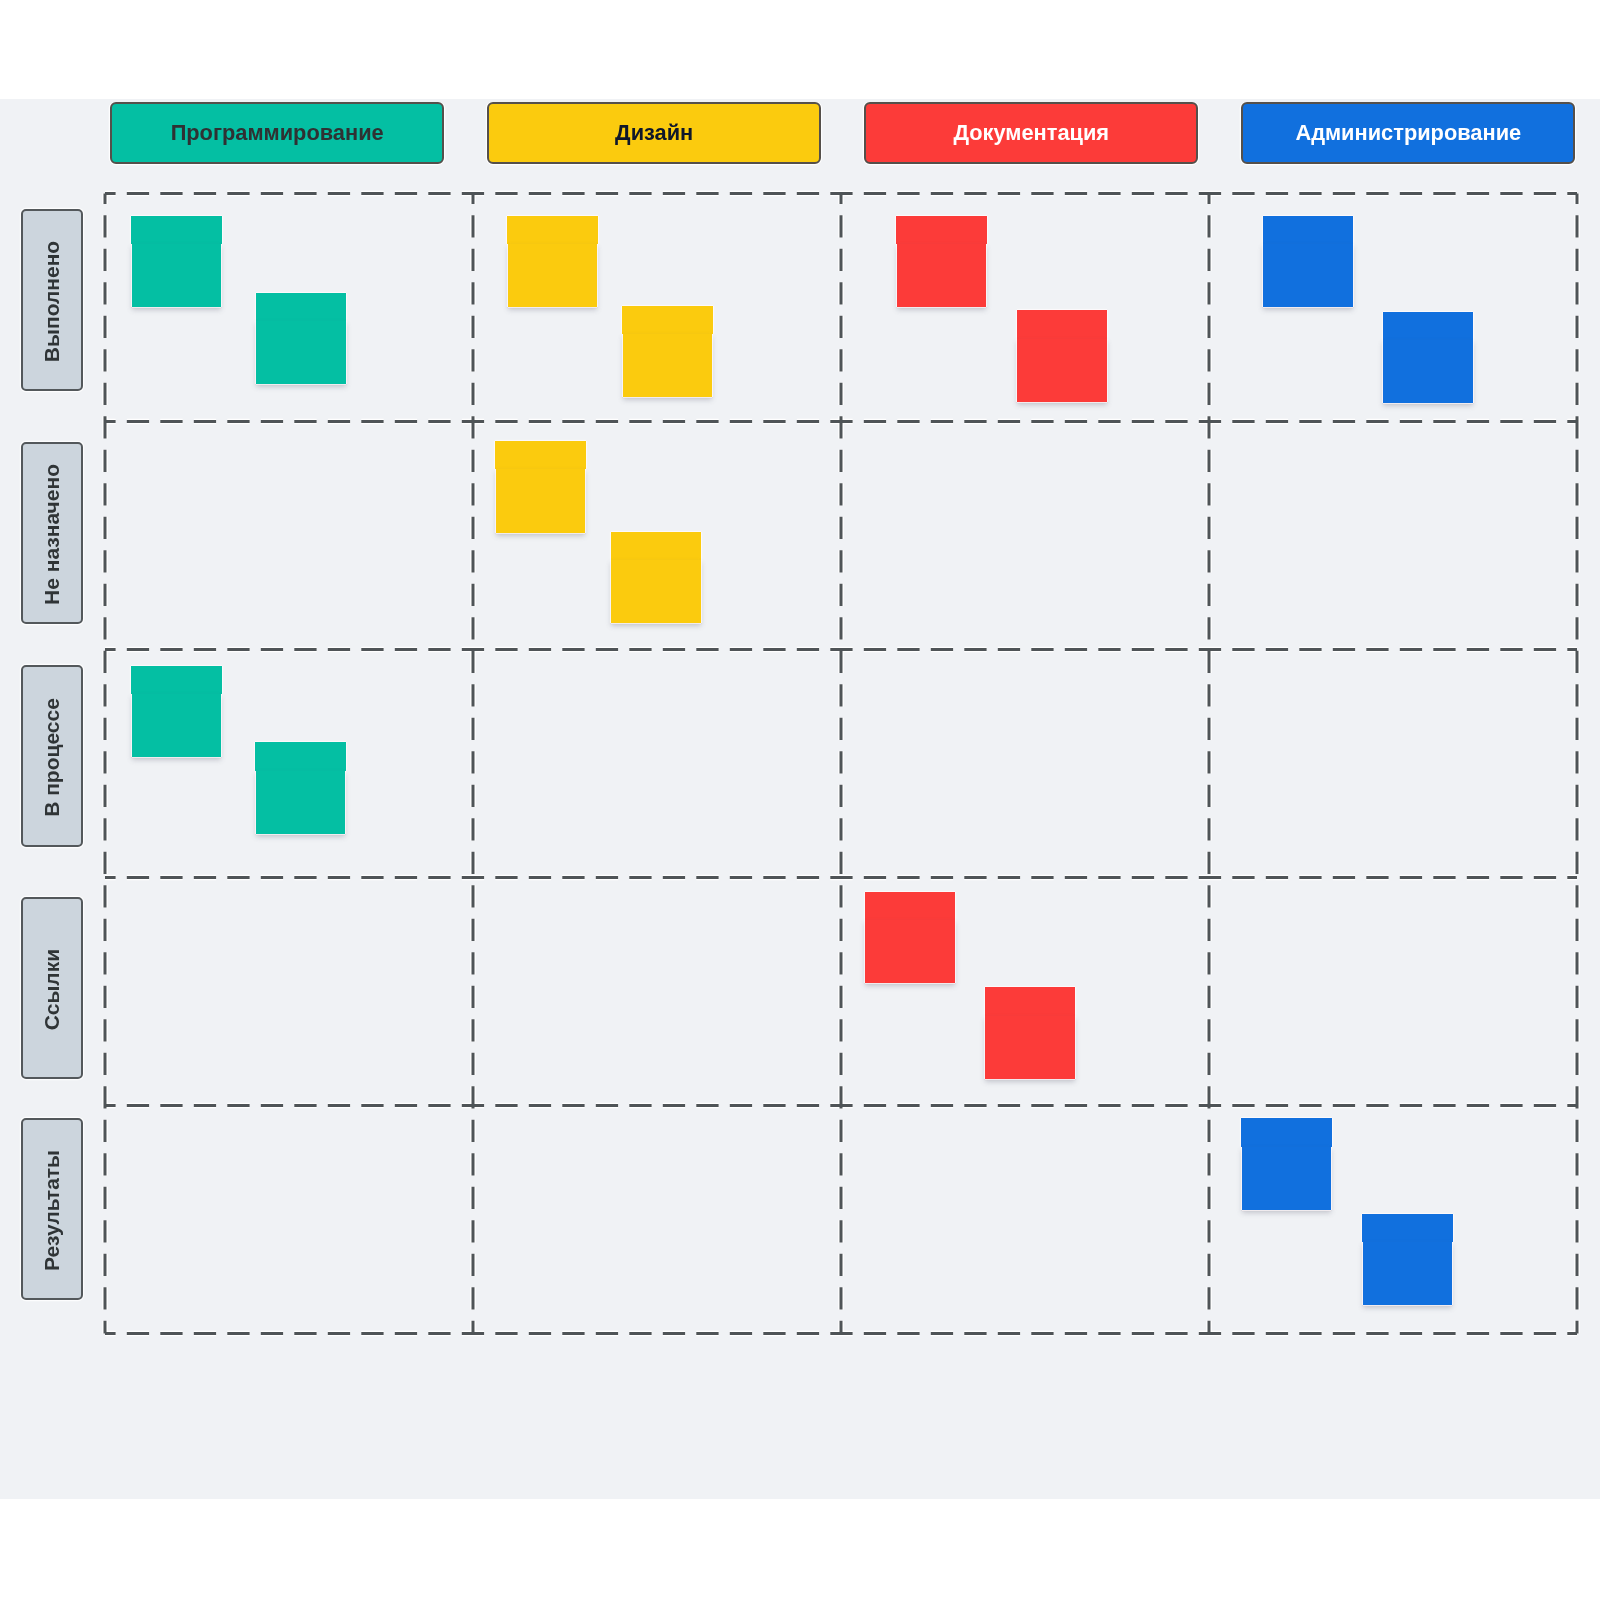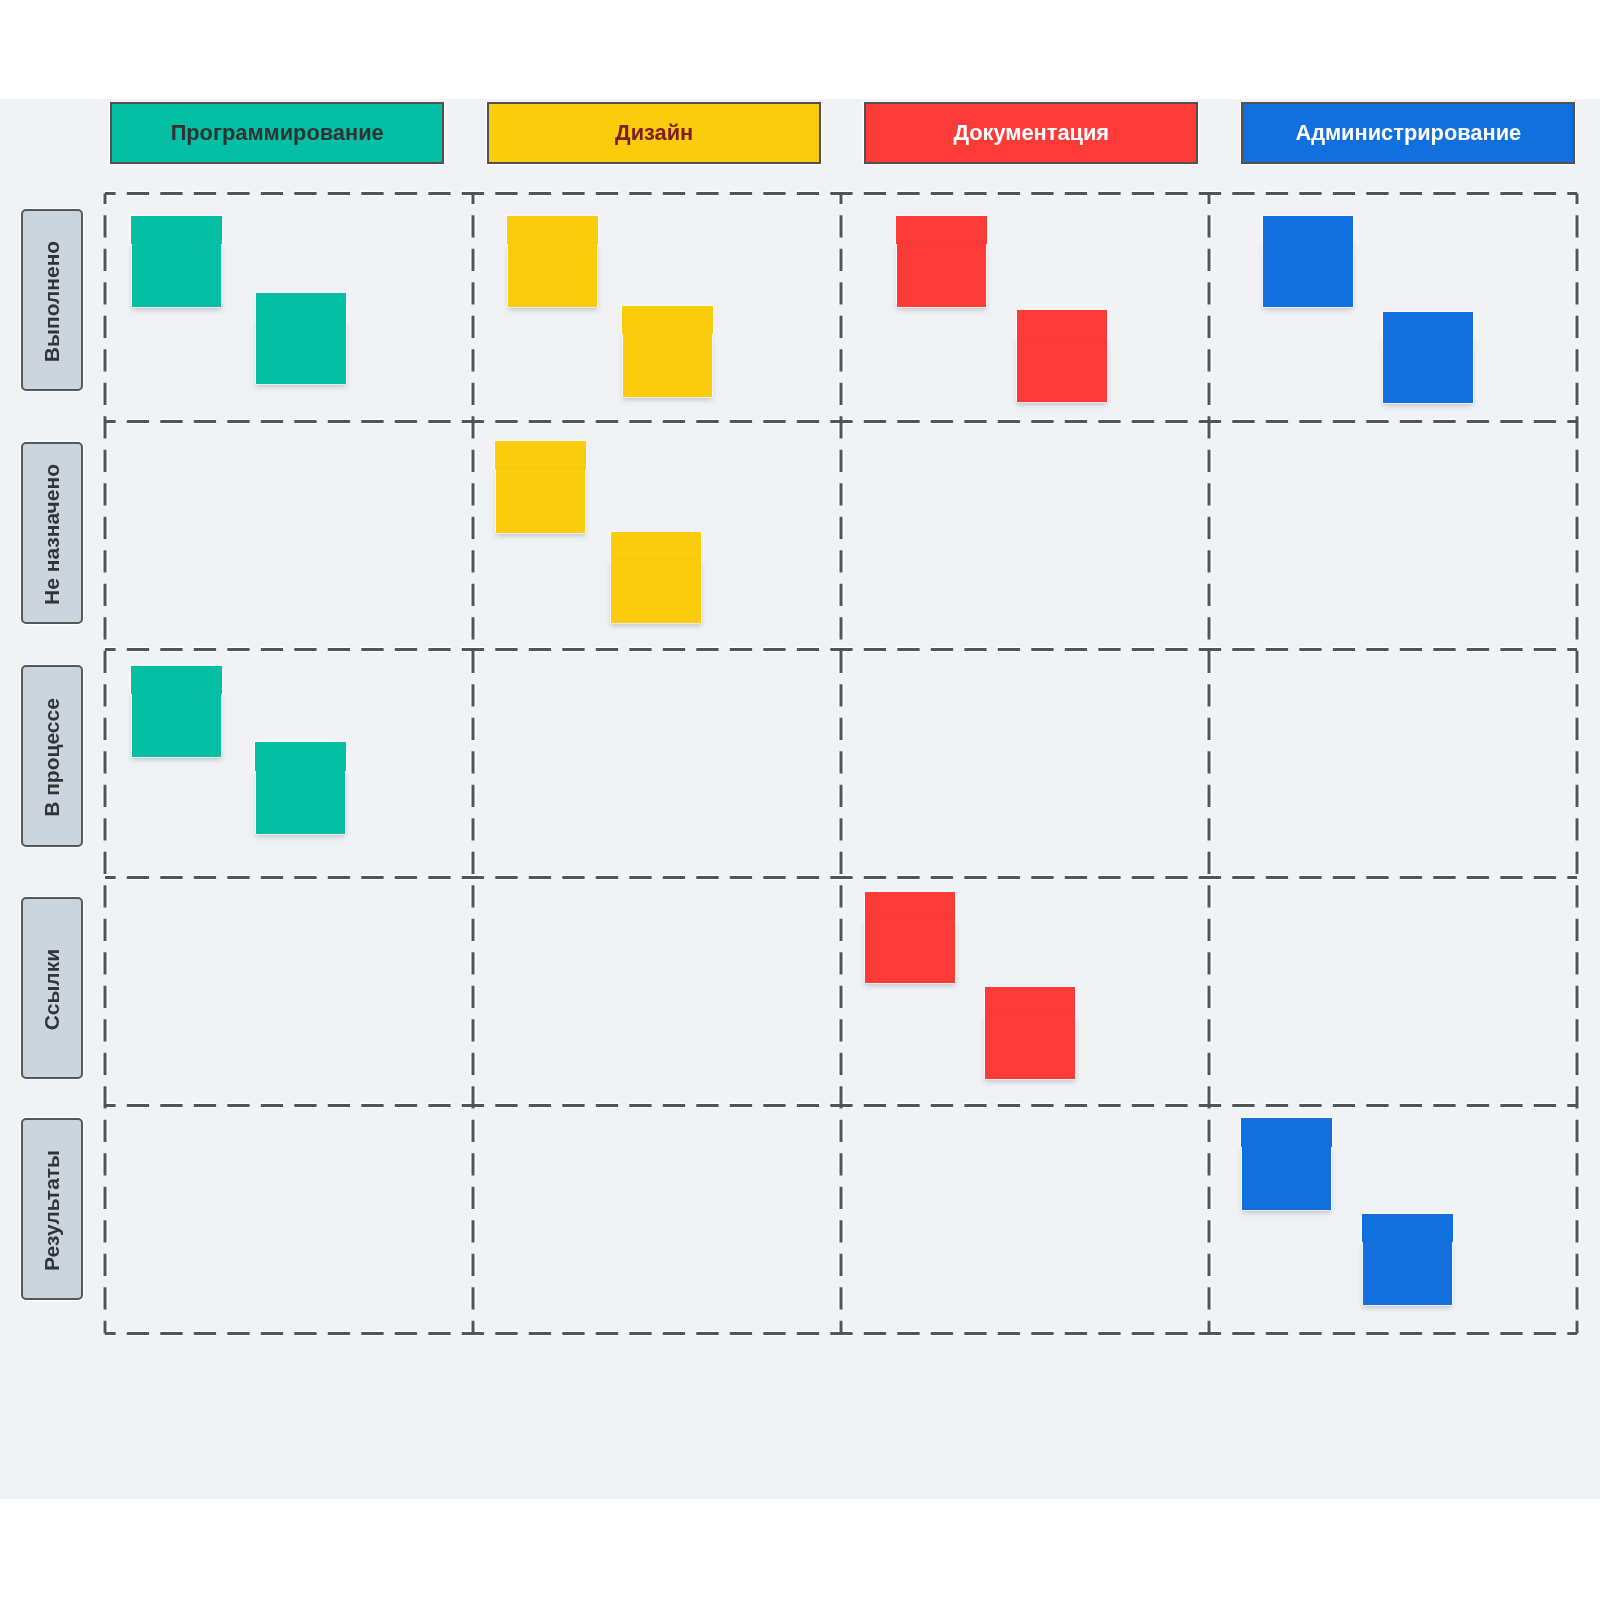--- a/index.html
+++ b/index.html
@@ -1,19 +1,19 @@
 <!DOCTYPE html>
 <html><head>
 <meta charset="utf-8">
 <style>
   html,body{margin:0;padding:0;}
   body{width:1600px;height:1600px;background:#FFFFFF;font-family:"Liberation Sans",sans-serif;overflow:hidden;}
   #board{position:absolute;left:0;top:0;width:1600px;height:1600px;}
   #panel{position:absolute;left:0;top:99px;width:1600px;height:1400px;background:#F0F2F5;}
-  .col-header{position:absolute;height:62.1px;border:2.3px solid #55504b;border-radius:0;
+  .col-header{position:absolute;height:62.1px;border:2.3px solid #55504b;border-radius:6px;
     display:flex;align-items:center;justify-content:center;box-sizing:border-box;
     font-weight:bold;font-size:21.8px;line-height:1;
     box-shadow:-1.25px 0 0 rgba(255,255,255,0.92), 1.25px 0 0 rgba(255,255,255,0.92),
                0 1.25px 0 rgba(255,255,255,0.92);}
   .grid-svg{position:absolute;left:0;top:0;}
   .header-row,.row-label-col,.notes-layer{position:absolute;left:0;top:0;width:0;height:0;}
   .row-label{position:absolute;width:62.1px;height:182px;border:2px solid #53585B;border-radius:5px;
     background:#CCD5DD;box-sizing:border-box;
     box-shadow:0 0 0 1.2px rgba(255,255,255,0.85);}
   .row-label span{position:absolute;left:50%;top:50%;
@@ -55,21 +55,21 @@
       <line x1="473" y1="193.5" x2="473" y2="1333.5" stroke="#4f5457" stroke-width="3" stroke-dasharray="22.3 11.2" stroke-dashoffset="11.7" stroke-linecap="butt"></line>
       <line x1="841" y1="193.5" x2="841" y2="1333.5" stroke="#4f5457" stroke-width="3" stroke-dasharray="22.3 11.2" stroke-dashoffset="11.7" stroke-linecap="butt"></line>
       <line x1="1209" y1="193.5" x2="1209" y2="1333.5" stroke="#4f5457" stroke-width="3" stroke-dasharray="22.3 11.2" stroke-dashoffset="11.7" stroke-linecap="butt"></line>
       <line x1="1577" y1="193.5" x2="1577" y2="1333.5" stroke="#4f5457" stroke-width="3" stroke-dasharray="22.3 11.2" stroke-dashoffset="11.7" stroke-linecap="butt"></line>
     </svg>
 
   <div class="header-row">
     <div class="col-header" style="left: 110px; top: 101.6px; width: 334.3px; background: rgb(4, 191, 163); color: rgb(47, 49, 51);">
       <span>Программирование</span>
     </div>
-    <div class="col-header" style="left: 487.05px; top: 101.6px; width: 334.3px; background: rgb(251, 203, 14); color: #7f1d1d;">
+    <div class="col-header" style="left: 487.05px; top: 101.6px; width: 334.3px; background: rgb(251, 203, 14); color: #0f172a;">
       <span>Дизайн</span>
     </div>
     <div class="col-header" style="left: 864.1px; top: 101.6px; width: 334.3px; background: rgb(252, 59, 57); color: rgb(255, 255, 255);">
       <span>Документация</span>
     </div>
     <div class="col-header" style="left: 1241.15px; top: 101.6px; width: 334.3px; background: rgb(17, 112, 222); color: rgb(255, 255, 255);">
       <span>Администрирование</span>
     </div>
   </div>
 

